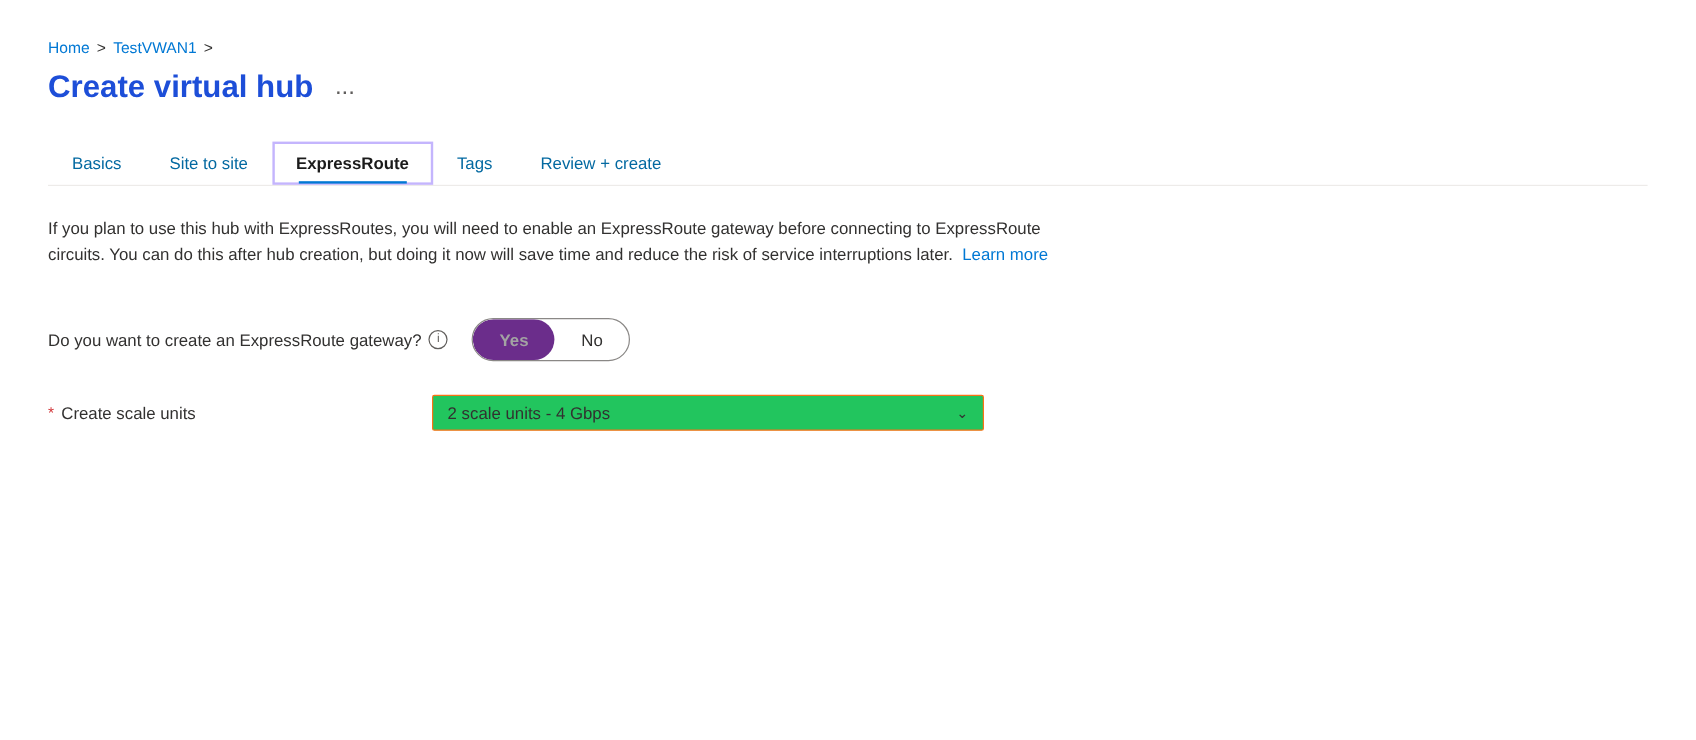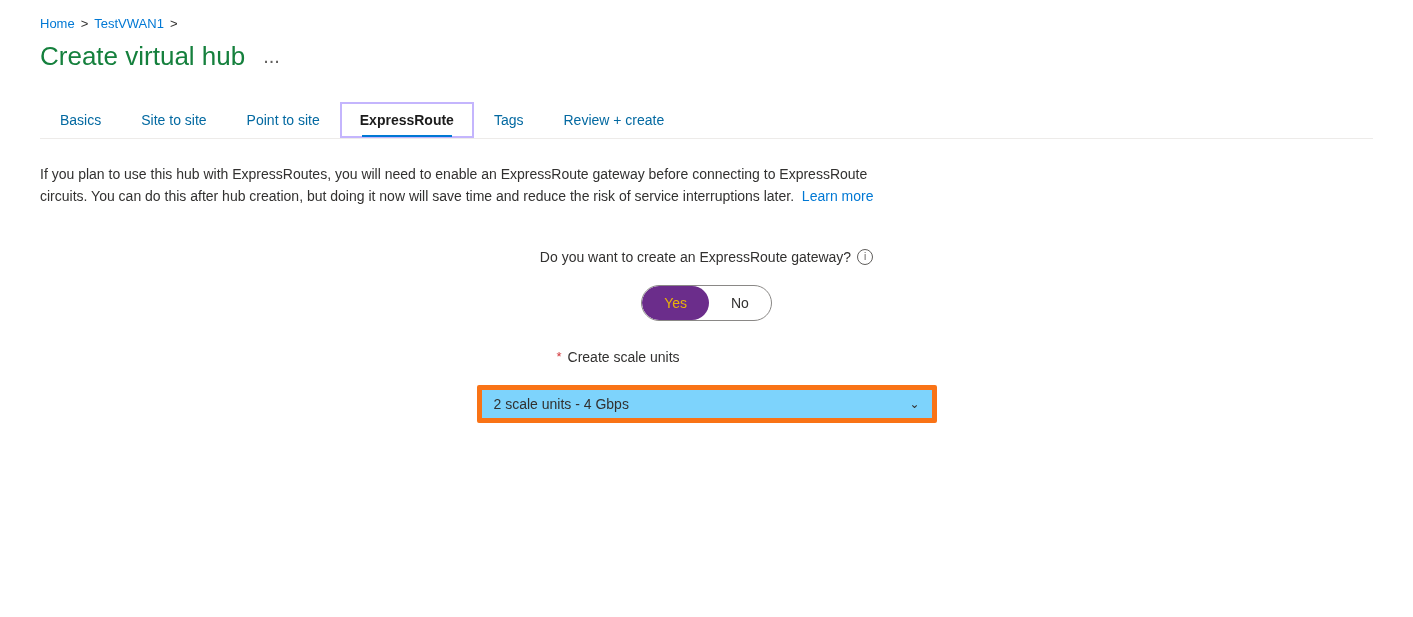--- a/index.html
+++ b/index.html
@@ -3,21 +3,21 @@
   <meta charset="utf-8">
   <style>
     * { box-sizing: border-box; margin: 0; padding: 0; }
     body {
       font-family: "Segoe UI", Arial, sans-serif;
       background: #fff;
       color: #323130;
       font-size: 14px;
     }
     .page {
-      padding: 16px 40px;
+      padding: 32px 40px;
       max-width: 1413px;
     }
     .breadcrumb {
       display: flex;
       align-items: center;
       gap: 6px;
       color: #0078d4;
       font-size: 13px;
       margin-bottom: 10px;
     }
@@ -30,22 +30,22 @@
       cursor: pointer;
     }
     .page-title-row {
       display: flex;
       align-items: center;
       gap: 12px;
       margin-bottom: 30px;
     }
     .page-title {
       font-size: 26px;
-      font-weight: 400;
-      color: #15803d;
+      font-weight: 700;
+      color: #1d4ed8;
     }
     .ellipsis-btn {
       font-size: 20px;
       color: #605e5c;
       cursor: pointer;
       background: none;
       border: none;
       padding: 2px 6px;
       border-radius: 4px;
     }
@@ -99,21 +99,20 @@
       text-decoration: none;
       cursor: pointer;
     }
 
     
     .form-row {
       display: flex;
       align-items: center;
       margin-bottom: 28px;
       gap: 20px;
-      flex-direction: column;
     }
     .form-label {
       font-size: 14px;
       color: #323130;
       min-width: 300px;
       display: flex;
       align-items: center;
       gap: 6px;
     }
     .form-label .required {
@@ -149,35 +148,35 @@
       cursor: pointer;
       border: none;
       background: none;
       color: #323130;
       height: 100%;
       display: flex;
       align-items: center;
     }
     .toggle-option.selected {
       background: #6b2d8b;
-      color: #eab308;
+      color: #a3a3a3;
       border-radius: 18px;
-      font-weight: 400;
+      font-weight: 700;
     }
 
     
     .dropdown {
       display: flex;
       align-items: center;
       justify-content: space-between;
-      border: 5px solid #f97316;
+      border: 1px solid #f97316;
       border-radius: 2px;
       padding: 6px 12px;
       min-width: 460px;
-      background: #7dd3fc;
+      background: #22c55e;
       cursor: pointer;
       font-size: 14px;
       color: #323130;
     }
     .dropdown .chevron {
       font-size: 12px;
       color: #323130;
     }
   </style>
 </head>
@@ -193,21 +192,20 @@
   </nav>
 
   <div class="page-title-row">
     <h1 class="page-title">Create virtual hub</h1>
     <button class="ellipsis-btn">...</button>
   </div>
 
   <div class="tabs">
     <button class="tab">Basics</button>
     <button class="tab">Site to site</button>
-    <button class="tab">Point to site</button>
     <button class="tab active active-box">ExpressRoute</button>
     <button class="tab">Tags</button>
     <button class="tab">Review + create</button>
   </div>
 
   <p class="description">
     <span>If you plan to use this hub with ExpressRoutes, you will need to enable an ExpressRoute gateway before connecting to ExpressRoute circuits. You can do this after hub creation, but doing it now will save time and reduce the risk of service interruptions later.</span>
     &nbsp;<a href="#">Learn more</a>
   </p>
 

